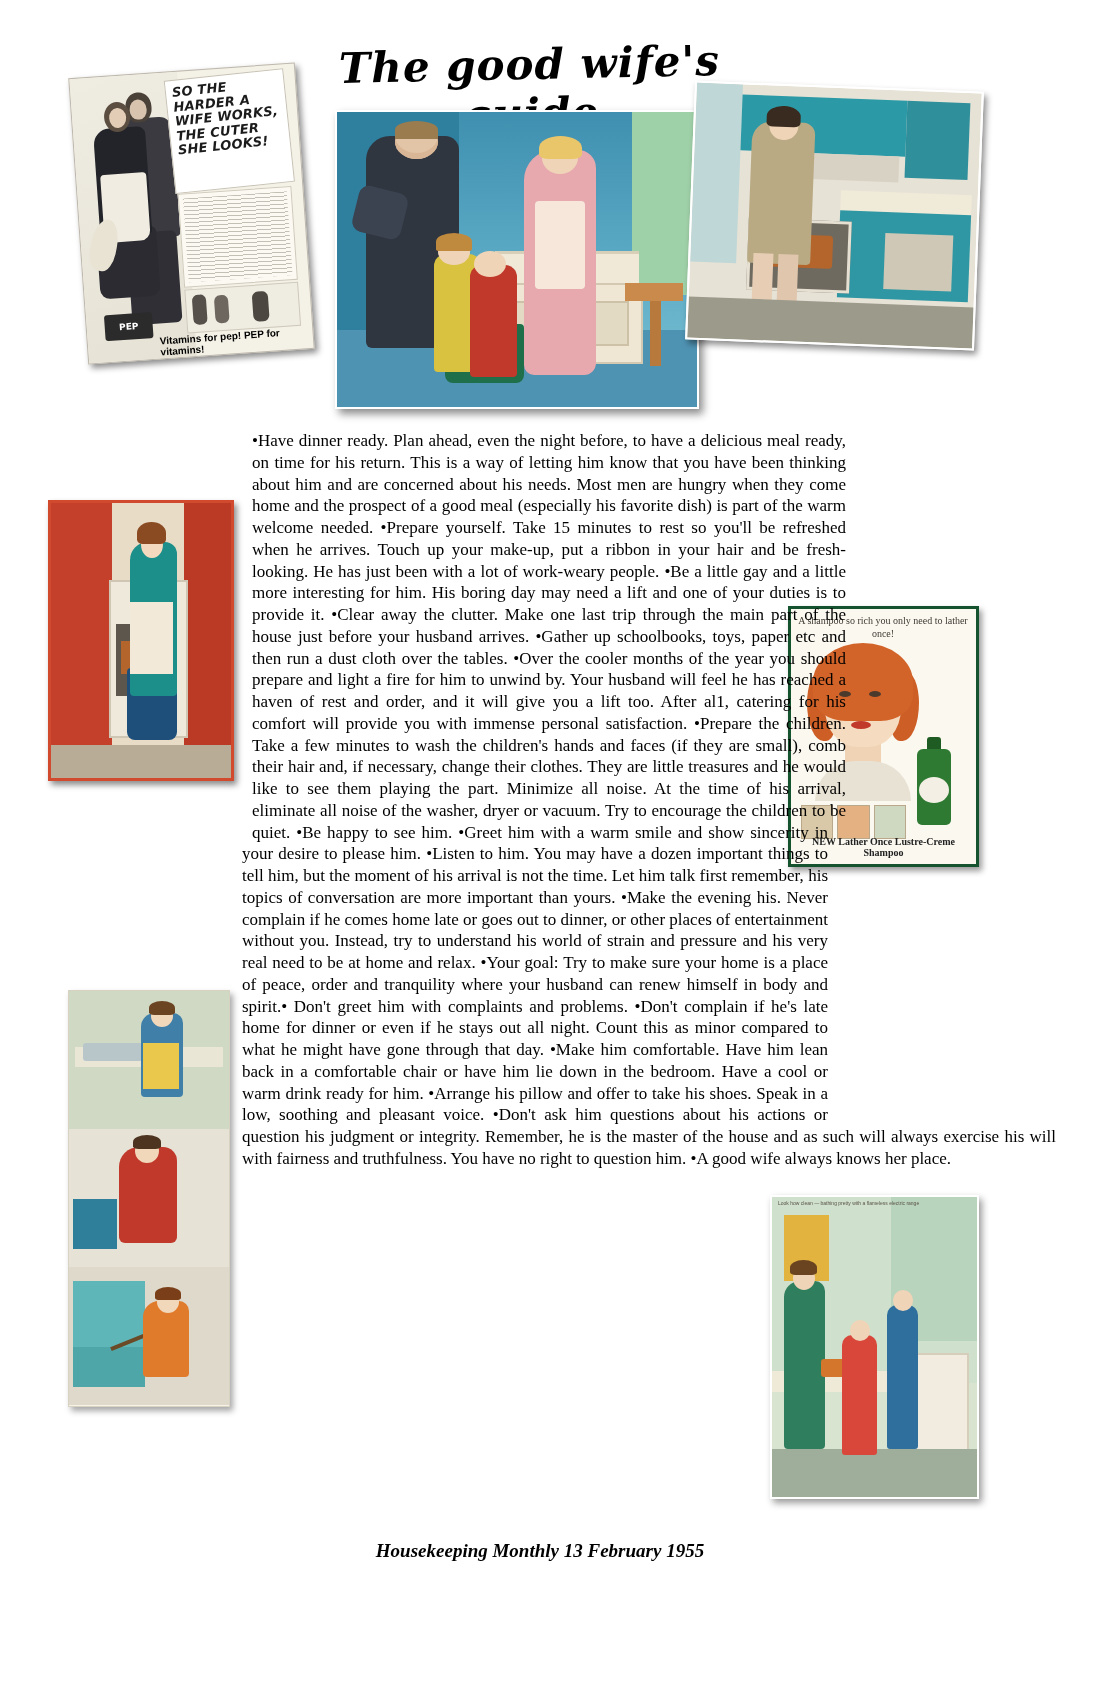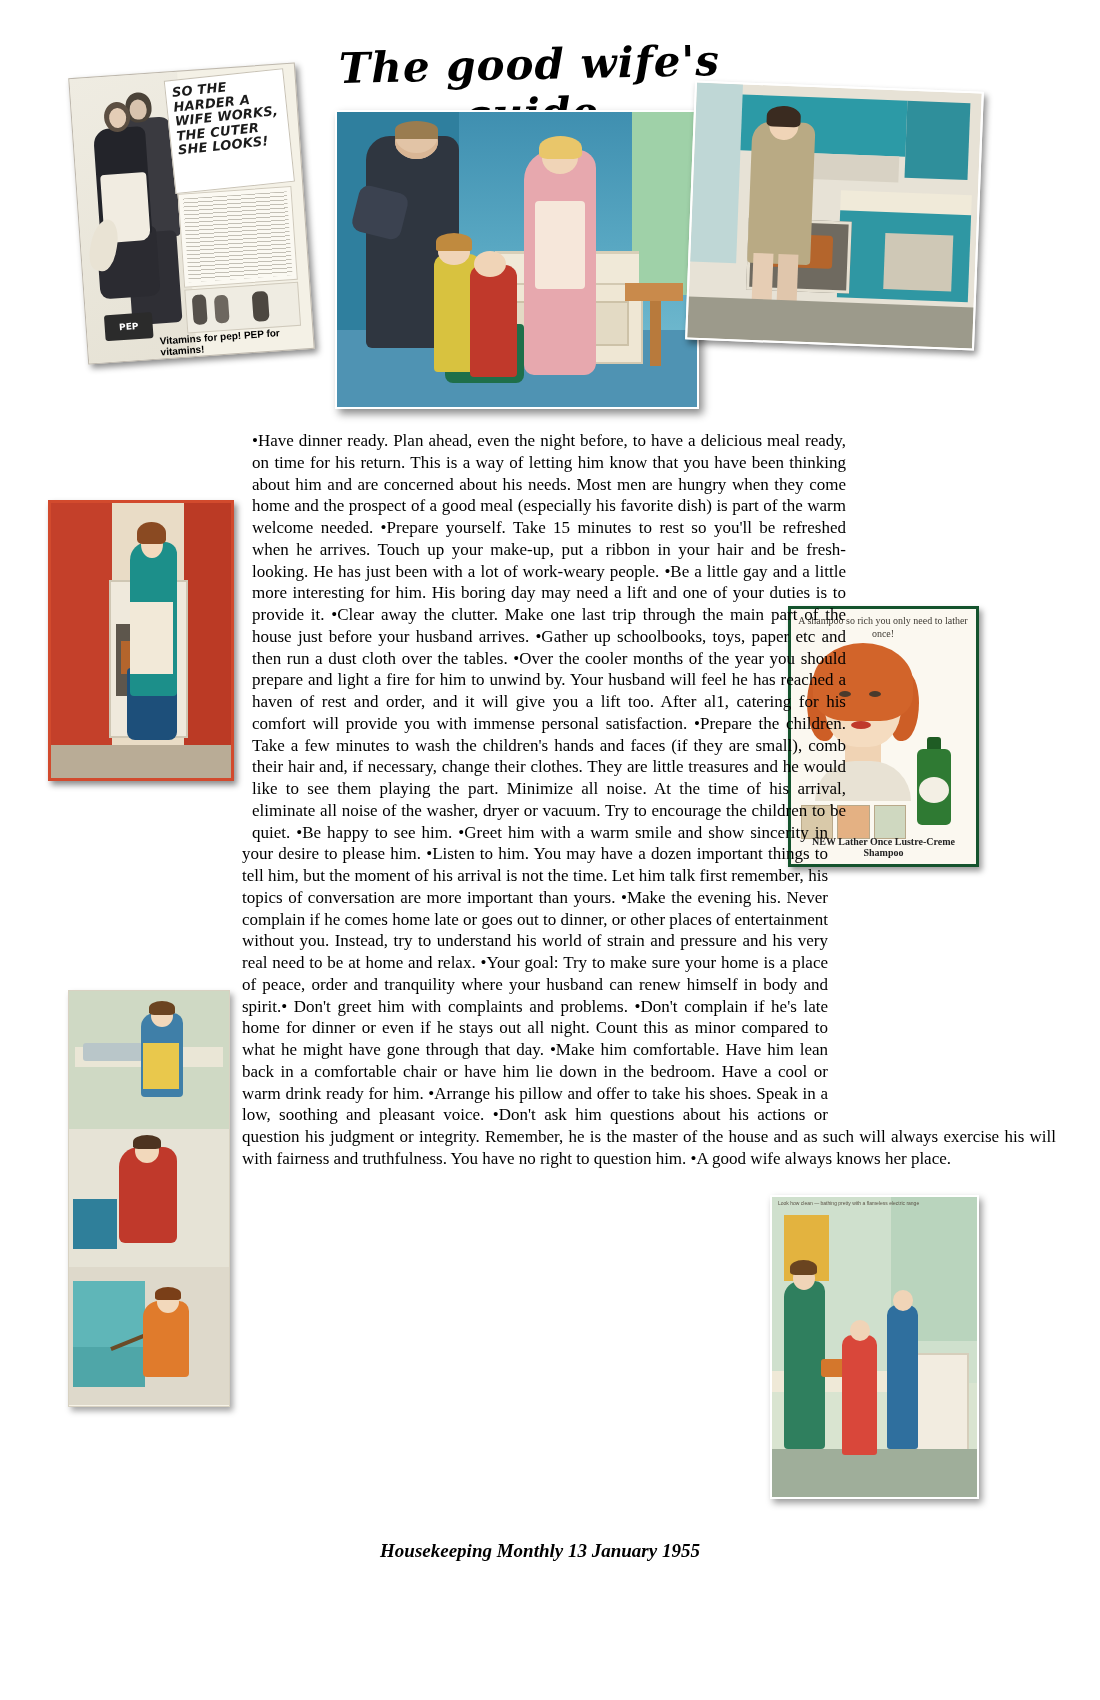--- a/index.html
+++ b/index.html
@@ -824,15 +824,15 @@
   </div>
 
   <div class="body-text">
     <div class="shape shape-left-red"></div>
     <div class="shape shape-right-shampoo"></div>
     <div class="shape shape-left-strip"></div>
     <div class="shape shape-right-bottom"></div>
     <p>•Have dinner ready. Plan ahead, even the night before, to have a delicious meal ready, on time for his return. This is a way of letting him know that you have been thinking about him and are concerned about his needs. Most men are hungry when they come home and the prospect of a good meal (especially his favorite dish) is part of the warm welcome needed. •Prepare yourself. Take 15 minutes to rest so you'll be refreshed when he arrives. Touch up your make-up, put a ribbon in your hair and be fresh-looking. He has just been with a lot of work-weary people. •Be a little gay and a little more interesting for him. His boring day may need a lift and one of your duties is to provide it.  •Clear away the clutter.  Make one last trip through the main part of the house just before your husband arrives.  •Gather up schoolbooks, toys, paper etc and then run a dust cloth over the tables.  •Over the cooler months of the year you should prepare and light a fire for him to unwind by. Your husband will feel he has reached a haven of rest and order, and it will give you a lift too. After al1, catering for his comfort will provide you with immense personal satisfaction.   •Prepare the children. Take a few minutes to wash the children's hands and faces (if they are small), comb their hair and, if necessary, change their clothes. They are little treasures and he would like to see them playing the part. Minimize all noise. At the time of his arrival, eliminate all noise of the washer, dryer or vacuum. Try to encourage the children to be quiet.  •Be happy to see him.  •Greet him with a warm smile and show sincerity in your desire to please him.  •Listen to him.  You may have a dozen important things to tell him, but the moment of his arrival is not the time.  Let him talk first   remember, his topics of conversation are more important than yours. •Make the evening his.  Never complain if he comes home late or goes out to dinner, or other places of entertainment without you.  Instead, try to understand his world of strain and pressure and his very real need to be at home and relax. •Your goal: Try to make sure your home is a place of peace, order and tranquility where your husband can renew himself in body and spirit.•   Don't  greet  him  with complaints and problems.  •Don't complain if he's late home for dinner or even if he stays out all night.   Count this as minor compared to what he might have gone through that day. •Make him comfortable. Have him lean back in a comfortable chair or have him lie down in the bedroom. Have a cool or warm drink ready for him.  •Arrange his pillow and offer to take his shoes.  Speak in a low, soothing and pleasant voice.  •Don't ask him questions about his actions or question his judgment or integrity. Remember, he is the master of the house and as such will always exercise his will with fairness and truthfulness. You have no right to question him.  •A good wife always knows her place.</p>
   </div>
 
-  <div class="credit">Housekeeping Monthly 13 January 1955</div>
+  <div class="credit">Housekeeping Monthly 13 February 1955</div>
 
 </div>
 
 </body></html>

